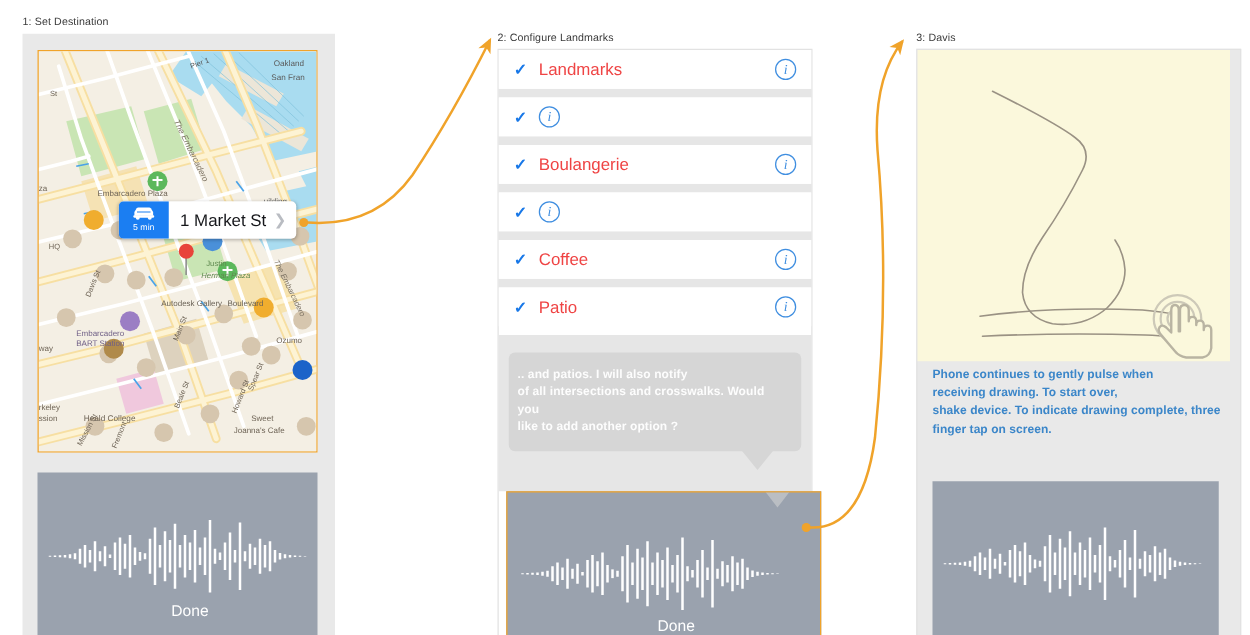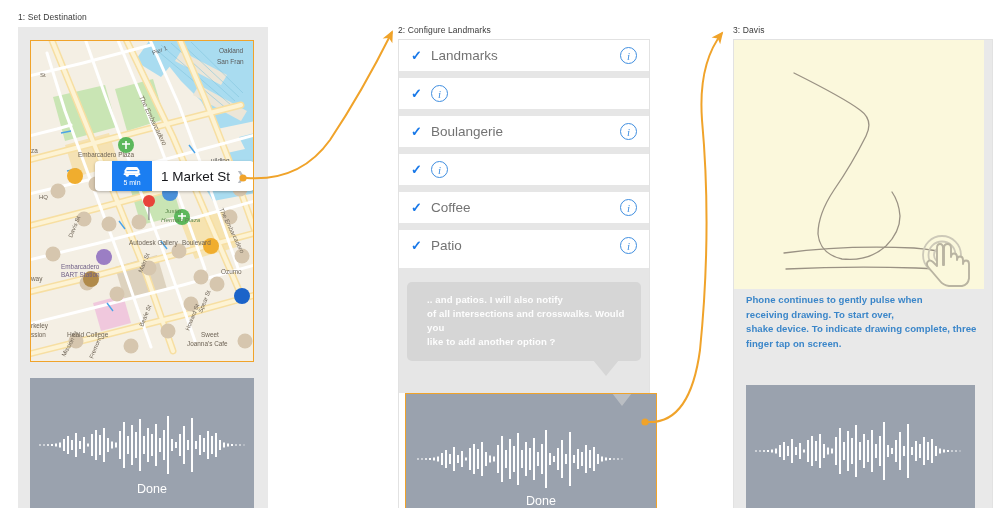--- a/index.html
+++ b/index.html
@@ -56,21 +56,20 @@
   #callout {
     position: absolute;
     left: 64px; top: 120px;
     height: 30px;
     display: flex;
     align-items: stretch;
     border-radius: 4px;
     overflow: hidden;
     box-shadow: 0 1px 3px rgba(0,0,0,0.28);
     background: #ffffff;
-    padding-left: 17px;
   }
   #callout-eta {
     background: #1b7ef2;
     color: #ffffff;
     width: 36px;
     display: flex;
     flex-direction: column;
     align-items: center;
     justify-content: center;
     padding: 0 2px;
@@ -150,21 +149,21 @@
   .row-check {
     width: 20px;
     color: #1878e8;
     font-size: 13px;
     font-weight: bold;
     line-height: 13px;
   }
   .row-label {
     flex: 1;
     font-size: 13.5px;
-    color: #737373;
+    color: #ef4444;
   }
   .row-info {
     margin-right: 12px;
     width: 17px; height: 17px;
     border: 1.3px solid #3f8ee0;
     border-radius: 50%;
     color: #3f8ee0;
     font-size: 11px;
     font-family: "Liberation Serif", serif;
     font-style: italic;
@@ -178,21 +177,21 @@
     position: absolute;
     left: 0; top: 0;
     width: 250px;
     background: #e6e6e6;
   }
   #bubble {
     position: relative;
     margin: 14px 8px 0 8px;
     background: #d6d6d6;
     border-radius: 5px;
-    padding: 11px 12px 12px 20px;
+    padding: 11px 12px 12px 7px;
     box-sizing: border-box;
   }
   #bubble-text {
     font-size: 9.6px;
     line-height: 14px;
     color: #fdfdfd;
     font-weight: bold;
     white-space: pre-line;
     letter-spacing: 0.1px;
   }

